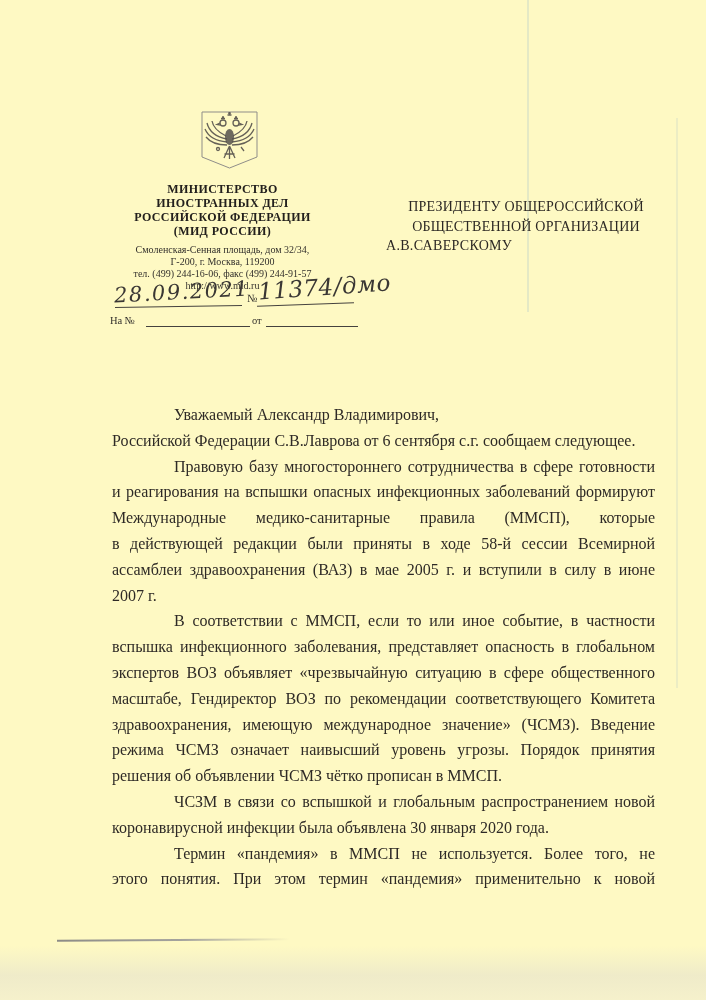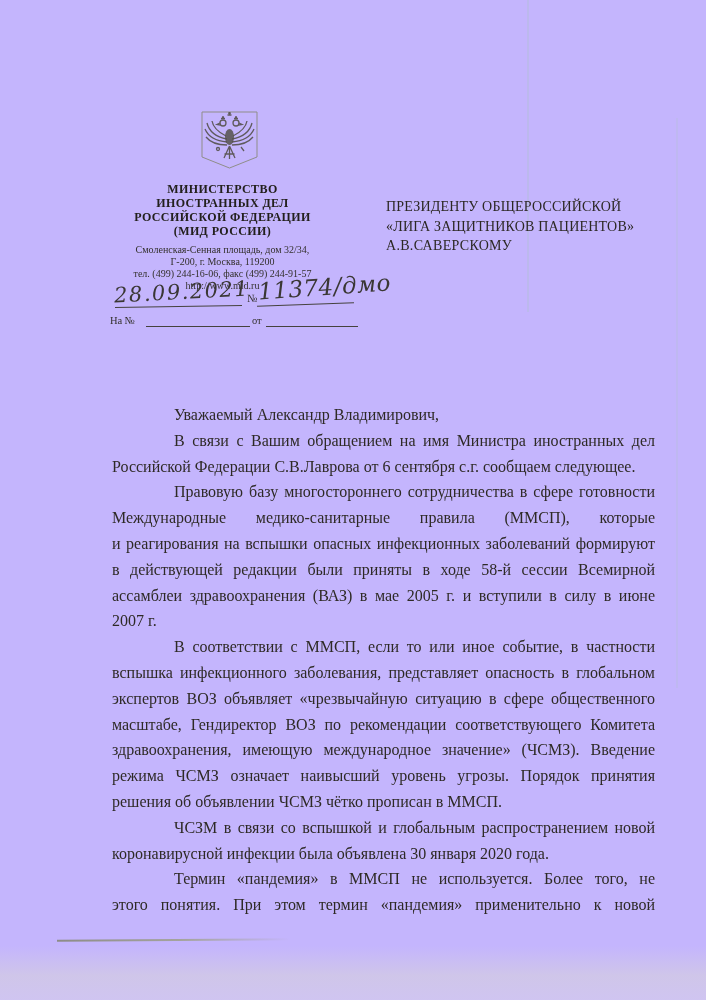--- a/index.html
+++ b/index.html
@@ -1,18 +1,18 @@
 <!DOCTYPE html>
 <html><head>
 <meta charset="utf-8">
 <style>
   html,body{margin:0;padding:0;}
   body{width:706px;height:1000px;overflow:hidden;background:#e8e8e6;}
   .page{
-    position:relative;width:706px;height:1000px;background:#c4b5fd;
+    position:relative;width:706px;height:1000px;background:#fef9c3;
     font-family:"Liberation Serif","DejaVu Serif",serif;color:#302c28;
     overflow:hidden;
   }
   
   .streak{position:absolute;width:2px;pointer-events:none;}
   .streak1{left:527px;top:0;height:312px;background:rgba(168,196,202,0.30);}
   .streak2{left:676px;top:118px;height:570px;background:rgba(172,196,202,0.22);}
   
   .bottom-shade{position:absolute;left:0;top:946px;width:706px;height:54px;
     background:linear-gradient(180deg,rgba(226,223,215,0) 0%,rgba(221,218,209,0.45) 55%,rgba(229,226,219,0.35) 100%);}
@@ -20,21 +20,21 @@
     background:linear-gradient(90deg,#8d8c87 0%,#a5a49e 55%,rgba(170,169,163,0) 100%);
     transform:rotate(-0.4deg);}
   
   .emblem{position:absolute;left:200px;top:111px;width:59px;height:60px;}
   .lh-col{position:absolute;left:100px;top:182px;width:245px;text-align:center;}
   .lh-title-line{font-weight:bold;font-size:12px;line-height:14px;letter-spacing:0.4px;color:#23201d;}
   .lh-addr{margin-top:6px;}
   .lh-addr-line{font-size:10px;line-height:12px;color:#33302c;}
   
   .addressee{position:absolute;left:386px;top:197px;width:280px;}
-  .addr-line{font-size:14px;line-height:19.5px;letter-spacing:0.2px;color:#2c2824;}
+  .addr-line{font-size:14px;line-height:19.5px;letter-spacing:0.2px;color:#2c2824;text-align:center;}
   .addr-name{font-size:14px;line-height:19px;margin-top:0;letter-spacing:0.3px;color:#2c2824;}
   
   .hand{position:absolute;font-family:"DejaVu Serif","Liberation Serif",serif;
     font-style:italic;color:#3a3734;white-space:nowrap;}
   .hand-date{left:114px;top:280px;font-size:21px;transform:rotate(-3deg);letter-spacing:1.5px;}
   .hand-num{left:258px;top:274px;font-size:23px;transform:rotate(-4deg);letter-spacing:0.5px;}
   .num-sign{position:absolute;left:247px;top:292px;font-size:11px;color:#33302c;}
   .uline{position:absolute;height:0;border-bottom:1.4px solid #45423e;}
   .uline-date{left:115px;top:306px;width:127px;transform:rotate(-1deg);}
   .uline-num{left:257px;top:304px;width:97px;transform:rotate(-2deg);}
@@ -103,43 +103,42 @@
         <div class="lh-addr-line">Смоленская-Сенная площадь, дом 32/34,</div>
         <div class="lh-addr-line">Г-200, г. Москва, 119200</div>
         <div class="lh-addr-line">тел. (499) 244-16-06, факс (499) 244-91-57</div>
         <div class="lh-addr-line">http://www.mid.ru</div>
       </div>
   </div>
 
   <div class="addressee">
     <div>
         <div class="addr-line">ПРЕЗИДЕНТУ ОБЩЕРОССИЙСКОЙ</div>
-        <div class="addr-line">«ЛИГА ЗАЩИТНИКОВ ПАЦИЕНТОВ»</div>
+        <div class="addr-line">ОБЩЕСТВЕННОЙ ОРГАНИЗАЦИИ</div>
       </div>
     <div class="addr-name">А.В.САВЕРСКОМУ</div>
   </div>
 
   <div class="hand hand-date">28.09.2021</div>
   <div class="num-sign">№</div>
   <div class="hand hand-num">11374/дмо</div>
   <div class="uline uline-date"></div>
   <div class="uline uline-num"></div>
 
   <div class="ref-label ref-na">На №</div>
   <div class="uline uline-ref1"></div>
   <div class="ref-label ref-ot">от</div>
   <div class="uline uline-ref2"></div>
 
   <div class="letter-body">
       <div class="bline indent plast">Уважаемый Александр Владимирович,</div>
-      <div class="bline indent">В связи с Вашим обращением на имя Министра иностранных дел</div>
       <div class="bline plast">Российской Федерации С.В.Лаврова от 6 сентября с.г. сообщаем следующее.</div>
       <div class="bline indent">Правовую базу многостороннего сотрудничества в сфере готовности</div>
+      <div class="bline">и реагирования на вспышки опасных инфекционных заболеваний формируют</div>
       <div class="bline">Международные медико-санитарные правила (ММСП), которые</div>
-      <div class="bline">и реагирования на вспышки опасных инфекционных заболеваний формируют</div>
       <div class="bline">в действующей редакции были приняты в ходе 58-й сессии Всемирной</div>
       <div class="bline">ассамблеи здравоохранения (ВАЗ) в мае 2005 г. и вступили в силу в июне</div>
       <div class="bline plast">2007 г.</div>
       <div class="bline indent">В соответствии с ММСП, если то или иное событие, в частности</div>
       <div class="bline">вспышка инфекционного заболевания, представляет опасность в глобальном</div>
       <div class="bline">экспертов ВОЗ объявляет «чрезвычайную ситуацию в сфере общественного</div>
       <div class="bline">масштабе, Гендиректор ВОЗ по рекомендации соответствующего Комитета</div>
       <div class="bline">здравоохранения, имеющую международное значение» (ЧСМЗ). Введение</div>
       <div class="bline">режима ЧСМЗ означает наивысший уровень угрозы. Порядок принятия</div>
       <div class="bline plast">решения об объявлении ЧСМЗ чётко прописан в ММСП.</div>

